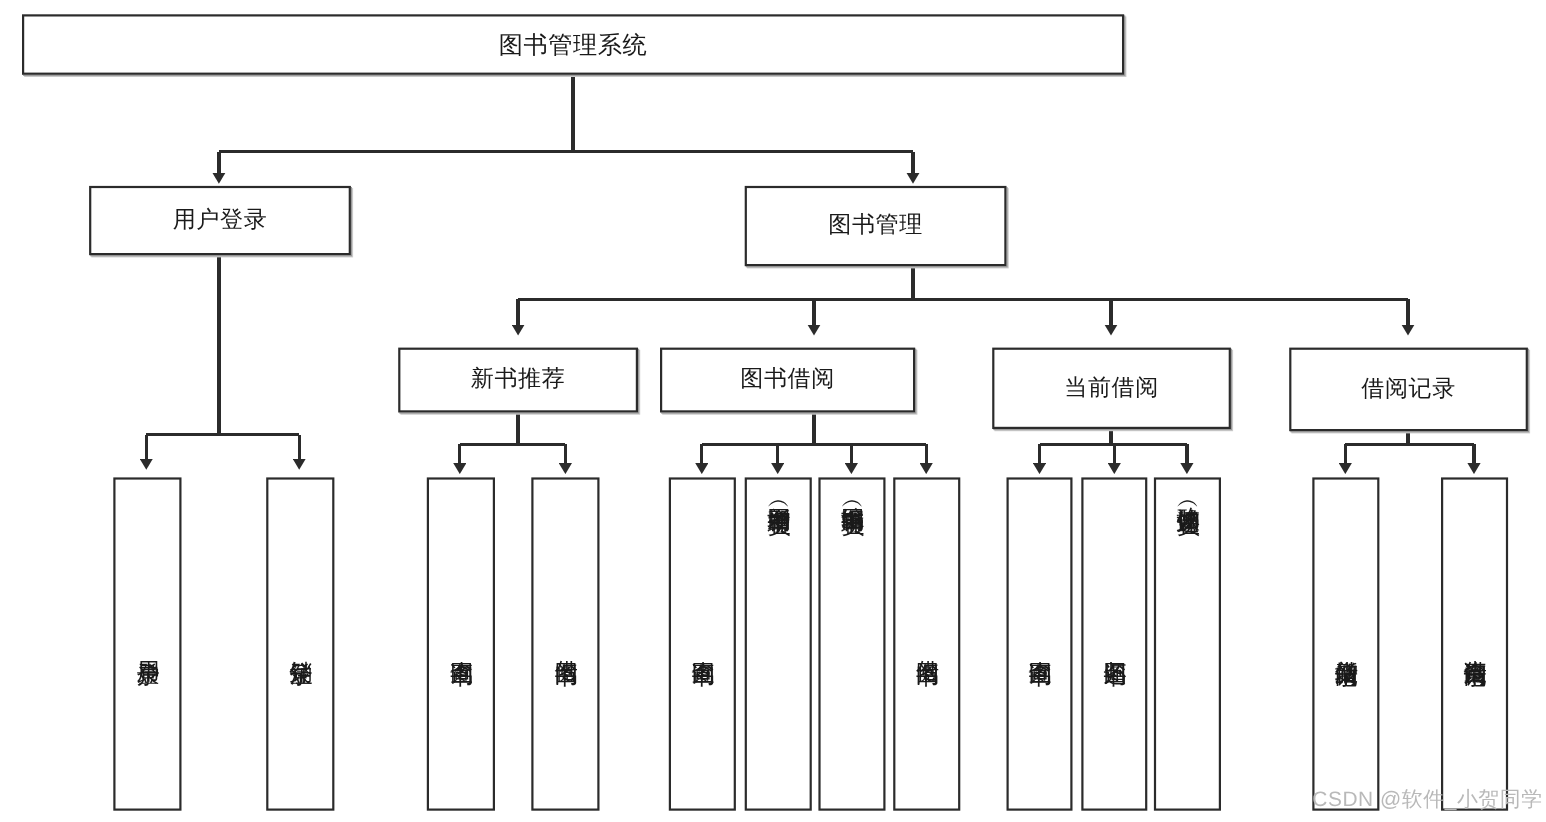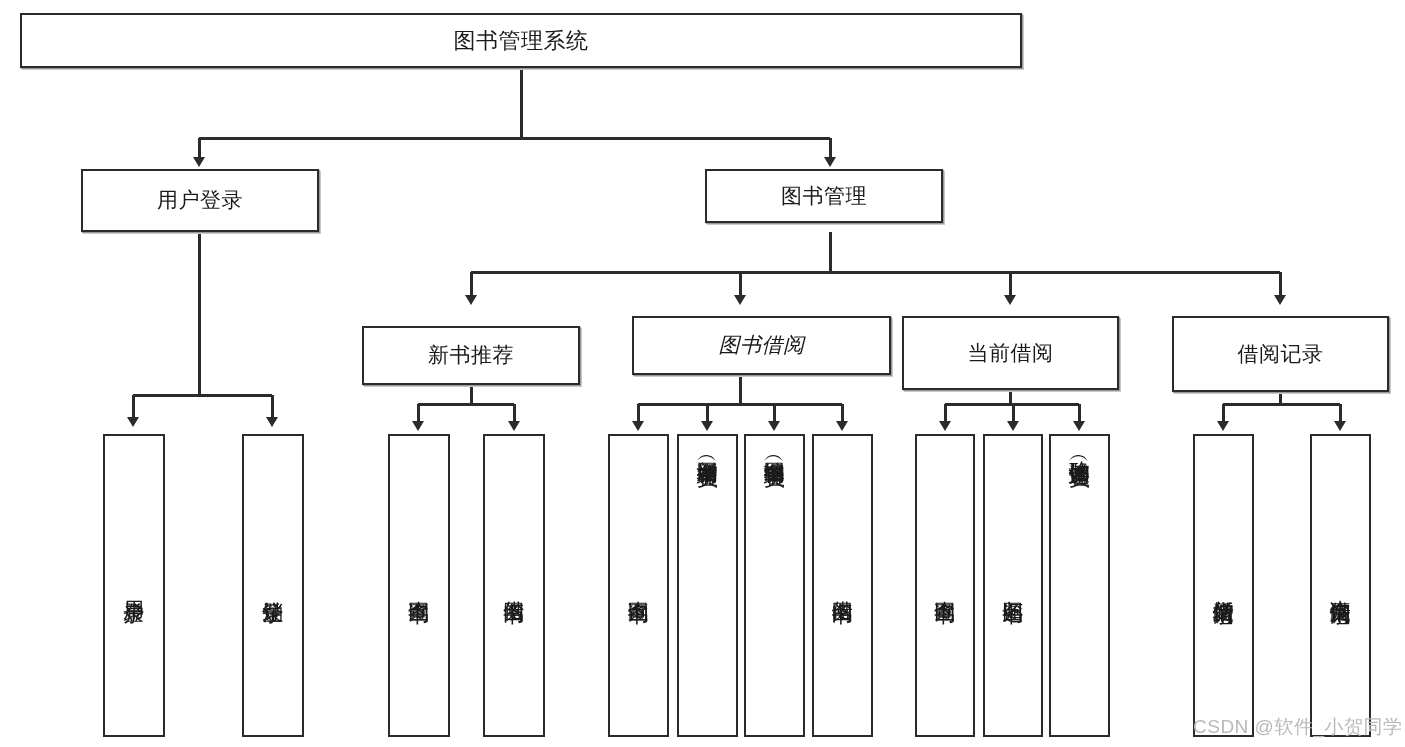--- a/index.html
+++ b/index.html
@@ -135,29 +135,29 @@
   </svg>
 
   <div class="node root h shadowed" style="left:20px; top:13px; width:1002px; height:55px;">
     <span class="node-label">图书管理系统</span>
   </div>
 
   <div class="node h shadowed" style="left:81px; top:169px; width:238px; height:63px;">
     <span class="node-label">用户登录</span>
   </div>
 
-  <div class="node h shadowed" style="left:705px; top:169px; width:238px; height:54px;">
+  <div class="node h shadowed" style="left:677px; top:169px; width:238px; height:73px;">
     <span class="node-label">图书管理</span>
   </div>
 
-  <div class="node h shadowed" style="left:362px; top:326px; width:218px; height:59px;">
+  <div class="node h shadowed" style="left:362px; top:316px; width:218px; height:59px;">
     <span class="node-label">新书推荐</span>
   </div>
 
-  <div class="node h shadowed" style="left:632px; top:316px; width:259px; height:59px;font-style:italic;">
+  <div class="node h shadowed" style="left:600px; top:316px; width:232px; height:59px;">
     <span class="node-label">图书借阅</span>
   </div>
 
   <div class="node h shadowed" style="left:902px; top:316px; width:217px; height:74px;">
     <span class="node-label">当前借阅</span>
   </div>
 
   <div class="node h shadowed" style="left:1172px; top:316px; width:217px; height:76px;">
     <span class="node-label">借阅记录</span>
   </div>

